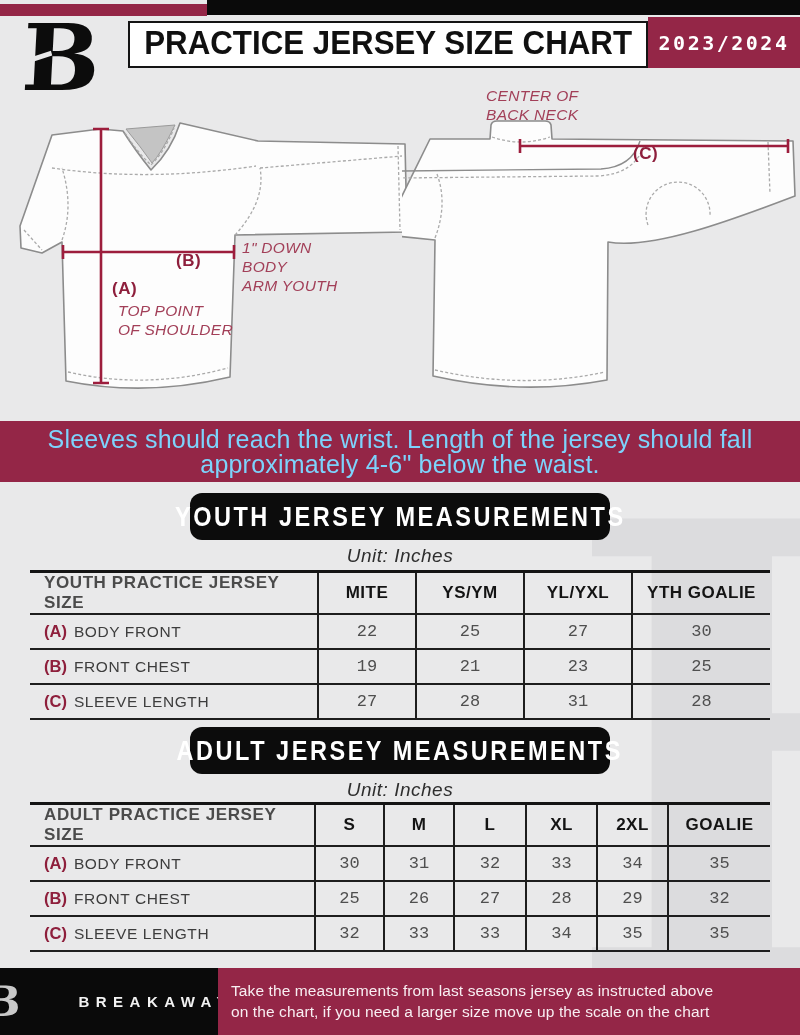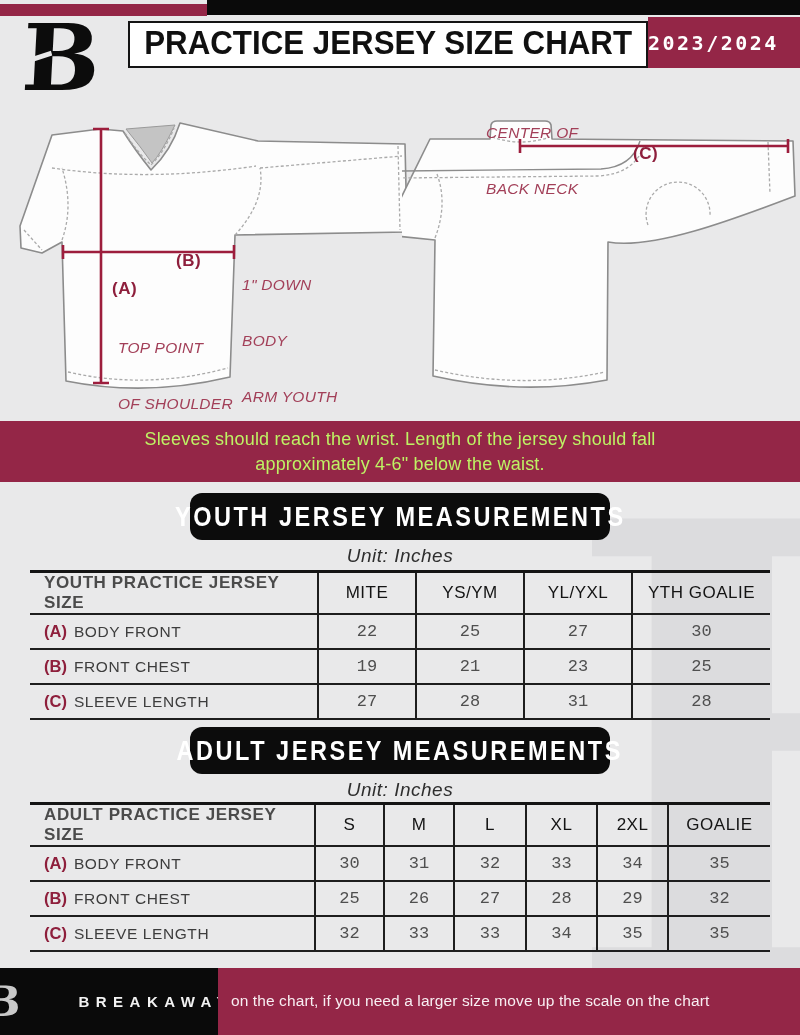--- a/index.html
+++ b/index.html
@@ -25,56 +25,56 @@
     background:#e9e9ea; transform:rotate(-18deg); }
   .title-box {
     position:absolute; left:128px; top:21px; width:520px; height:47px; box-sizing:border-box;
     background:#ffffff; border:2px solid #141414; z-index:1;
     display:flex; justify-content:center;
   }
   .title-box .t { font-size:34px; font-weight:bold; color:#101010; white-space:nowrap;
     transform:scaleX(0.92); letter-spacing:0px; }
   .year-box {
     position:absolute; left:648px; top:17px; width:152px; height:51px; background:#942647; z-index:1;
-    display:flex; align-items:center; justify-content:flex-start;
+    display:flex; align-items:center; justify-content:center;
     color:#fff; font-family:"DejaVu Sans Mono", monospace; font-weight:bold;
     font-size:20px; letter-spacing:2.5px; white-space:nowrap;
   }
   
   .jersey { position:absolute; z-index:1; }
   .marker { position:absolute; z-index:2; font-weight:bold; font-size:17px; color:#8e1f3c; letter-spacing:0.5px; }
   .note { position:absolute; z-index:2; font-style:italic; font-size:15.5px; color:#a23f58;
     line-height:19px; letter-spacing:0.3px; white-space:nowrap; }
-  .note span { display:block;margin-top:37px; }
+  .note span { display:block; }
   
   .notice {
     position:absolute; left:0; top:421px; width:800px; height:61px; background:#942647; z-index:1;
     display:flex; flex-direction:column; align-items:center; justify-content:center;
-    color:#bef264; font-size:18px; line-height:25px; letter-spacing:0.2px;
+    color:#7dd3fc; font-size:25px; line-height:25px; letter-spacing:0.2px;
   }
   
   .section-banner {
     position:absolute; left:190px; width:420px; height:47px; background:#0c0c0c; border-radius:12px;
     display:flex; align-items:center; justify-content:center; z-index:1;
     color:#fff; font-weight:bold;
   }
   .section-banner .t { font-size:28px; letter-spacing:3px; transform:scaleX(0.84); white-space:nowrap; }
   .unit { position:absolute; left:0; width:800px; text-align:center; z-index:1;
     font-style:italic; font-size:19px; color:#2e2e2e; letter-spacing:0.5px; }
   
   .meas-table { position:absolute; left:30px; width:740px; border-collapse:collapse;
     table-layout:fixed; z-index:1; }
   .meas-table th, .meas-table td { border-top:2px solid #1e1e1e; border-bottom:2px solid #1e1e1e; padding:0; }
   .meas-table th + th, .meas-table td + td { border-left:2px solid #1e1e1e; }
   .meas-table thead th { border-top:3px solid #141414; }
   .meas-table thead tr { height:39px; }
   .meas-table tbody tr { height:35px; }
   th.row-header { font-weight:bold; text-align:left; padding-left:14px;
     font-size:17px; color:#4b4b4b; letter-spacing:0.6px; }
-  th.size-col { font-weight:normal; font-size:17px; color:#141414; letter-spacing:0.5px; text-align:center; }
+  th.size-col { font-weight:bold; font-size:17px; color:#141414; letter-spacing:0.5px; text-align:center; }
   td.label-cell { text-align:left; padding-left:14px; white-space:nowrap; }
   td.label-cell .prefix { color:#8e1f3c; font-weight:bold; font-size:16.5px; margin-right:7px; }
   td.label-cell .row-label { color:#3d3d3d; font-size:15.5px; letter-spacing:0.6px; }
   td.val { text-align:center; font-size:17px; color:#4f4f4f;font-family:Liberation Mono, monospace; }
   #youth-banner { top:493px; }  #youth-unit { top:545px; }  #youth-table { top:570px; }
   #adult-banner { top:727px; }  #adult-unit { top:779px; }  #adult-table { top:802px; }
   #adult-table thead tr { height:42px; }
   
   .footer { position:absolute; left:0; top:968px; width:800px; height:67px; display:flex; z-index:2; }
   .footer-black { width:218px; background:#0a0a0a; display:flex; align-items:center; justify-content:center; gap:10px; }
@@ -273,17 +273,18 @@
       </tr>
     </tbody>
   </table>
 
   <div class="footer">
     <div class="footer-black">
       <span class="footer-logo">B</span>
       <span class="footer-brand">BREAKAWAY</span>
     </div>
     <div class="footer-maroon">
+      <div>Take the measurements from last seasons jersey as instructed above</div>
       <div>on the chart, if you need a larger size move up the scale on the chart</div>
     </div>
   </div>
 
 </div>
 
 </body></html>

